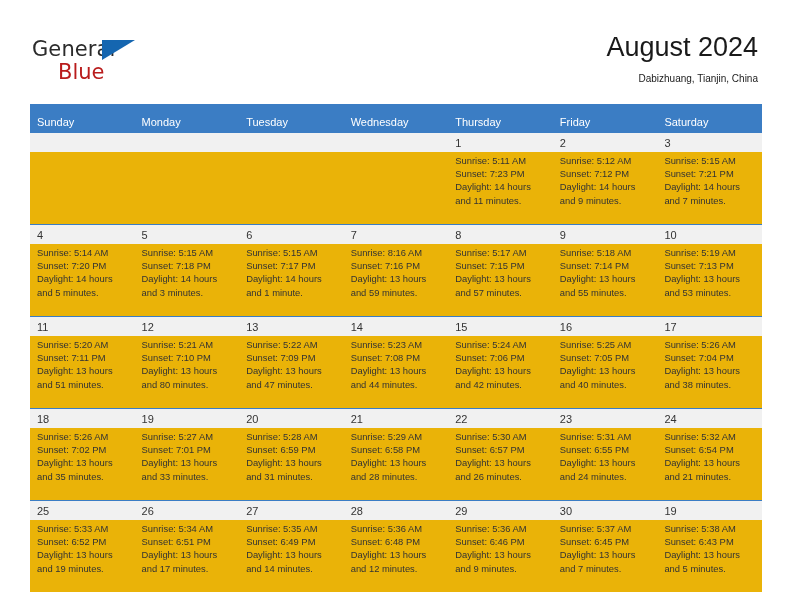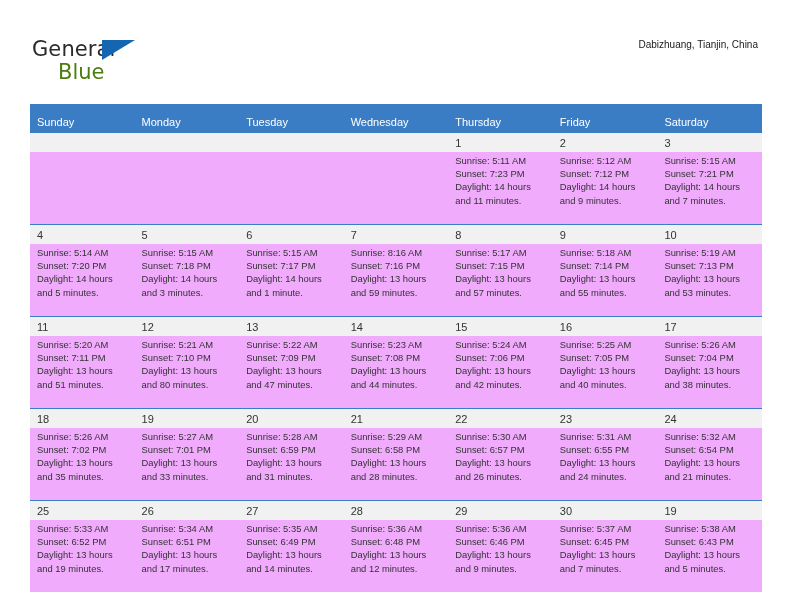--- a/index.html
+++ b/index.html
@@ -55,21 +55,21 @@
     width: 0;
     height: 0;
     border-left: 33px solid #1566b0;
     border-bottom: 20px solid transparent;
   }
   .brand-row2 {
     margin-top: 2px;
     margin-left: 26px;
     font-family: "DejaVu Sans", sans-serif;
     font-size: 21px;
-    color: #4d7c0f;
+    color: #b91c1c;
     height: 24px;
   }
   .title-block {
     position: absolute;
     right: 34px;
     top: 30px;
     text-align: right;
   }
   .cal-title {
     font-size: 27px;
@@ -115,21 +115,21 @@
     color: #333333;
     padding: 4px 0 3px 7px;
     height: 12px;
     vertical-align: top;
     line-height: 12px;
   }
   .daynum-row.first td {
     border-top: none;
   }
   .body-row td {
-    background: #f0abfc;
+    background: #eab308;
     font-size: 9.4px;
     color: #333333;
     padding: 2px 8px 10px 7px;
     vertical-align: top;
     line-height: 13.2px;
     height: 60px;
   }
   .cell-line { display: block; white-space: nowrap; }
 </style>
 </head>
@@ -141,20 +141,21 @@
 
     <div class="brand">
       <div class="brand-row1">
         <span class="brand-general">General</span>
         <span class="brand-triangle"></span>
       </div>
       <div class="brand-row2">Blue</div>
     </div>
 
     <div class="title-block">
+      <div class="cal-title">August 2024</div>
       <div class="cal-sub">Dabizhuang, Tianjin, China</div>
     </div>
 
   </div>
 
   <table class="cal">
     <colgroup>
       <col>
         <col>
         <col>

